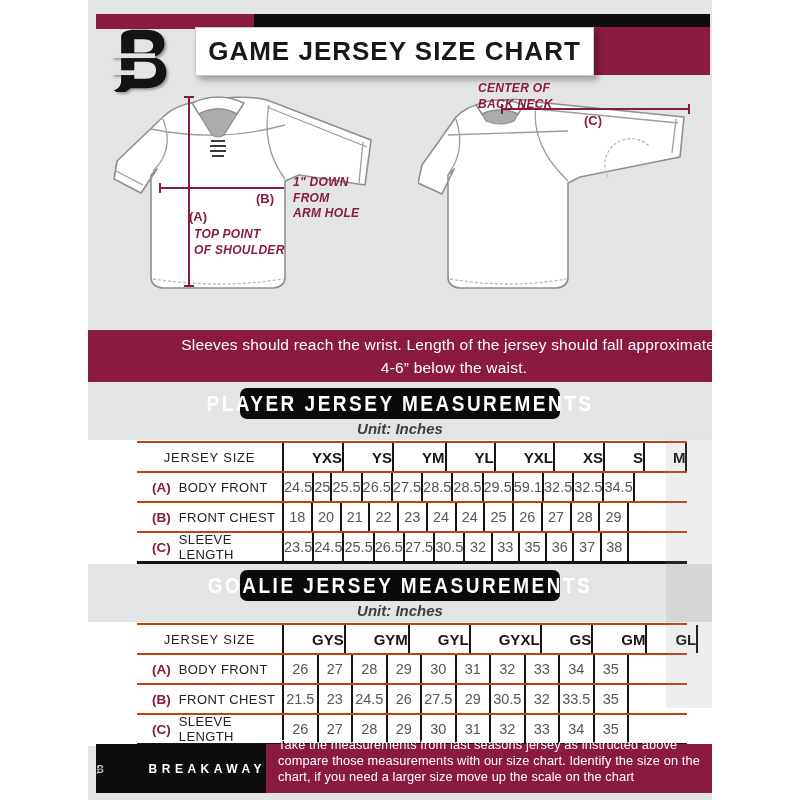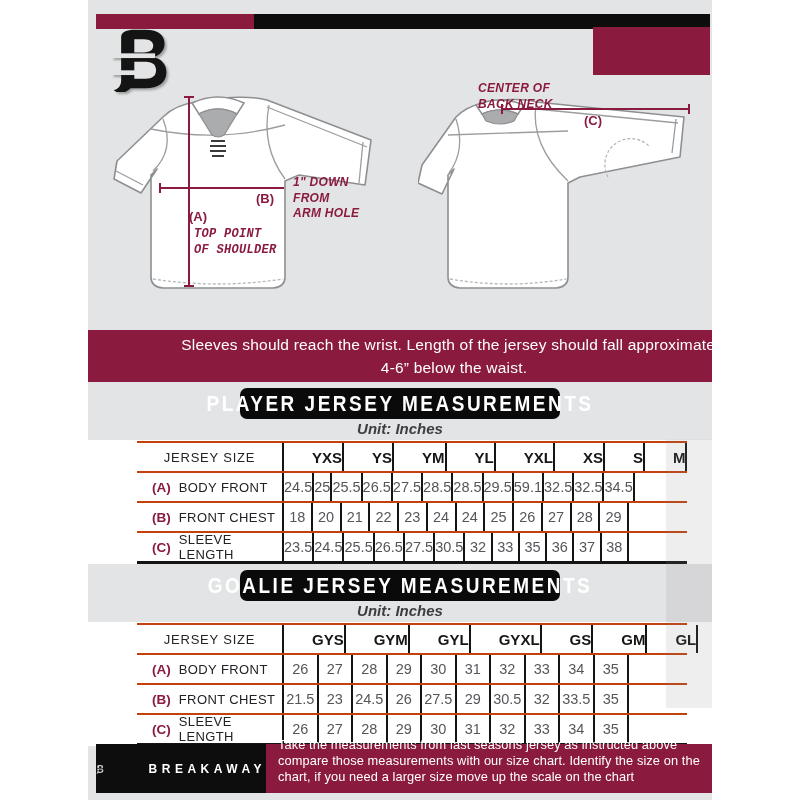--- a/index.html
+++ b/index.html
@@ -89,20 +89,23 @@
         <path fill="#141414" d="M24,4 L36,4 C50,4 56,10 56,19 C56,26 51,31 44,33
                  C53,35 58,41 58,49 C58,60 49,66 36,66 L20,66
                  C14,72 6,72 2,68 C7,67 10,63 10,58 L10,12 C10,6 16,4 24,4 Z"></path>
         <path fill="#e3e4e5" d="M24,14 L34,14 C41,14 44,17 44,21 C44,25 41,28 34,28 L24,28 Z"></path>
         <path fill="#e3e4e5" d="M24,38 L36,38 C44,38 47,42 47,47 C47,53 43,56 36,56 L24,56 Z"></path>
         <rect fill="#e3e4e5" x="0" y="29" width="46" height="5"></rect>
         <rect fill="#e3e4e5" x="0" y="47" width="38" height="5"></rect>
       </svg>
     </div>
 
+    <div class="title-box">
+      <span class="title-text">GAME JERSEY SIZE CHART</span>
+    </div>
     <div class="title-accent"></div>
 
     <div class="diagram">
 
       <svg class="jersey-svg front-svg" width="300" height="220" viewBox="0 0 300 220">
         <g fill="#ffffff" stroke="#8d8f92" stroke-width="1.6" stroke-linejoin="round">
           <path d="M83,7 C68,9 57,15 50,22 L4,66 L1,84 L28,98 L44,74 L38,80
                    L38,182 Q38,192 50,193 L160,193 Q172,192 172,182
                    L172,86 L186,80 L252,90 L258,45 L154,5
                    C140,1 112,1 83,7 Z"></path>
@@ -151,21 +154,21 @@
       <div class="mline" style="left:96px;top:210px;width:10px;height:2px;"></div>
 
       <div class="mline" style="left:72px;top:112px;width:124px;height:2px;"></div>
       <div class="mline" style="left:71px;top:108px;width:2px;height:10px;"></div>
 
       <div class="mline" style="left:414px;top:33px;width:188px;height:2px;"></div>
       <div class="mline" style="left:413px;top:29px;width:2px;height:10px;"></div>
       <div class="mline" style="left:600px;top:29px;width:2px;height:10px;"></div>
 
       <span class="mkey" style="left:101px;top:134px;">(A)</span>
-      <span class="mcap" style="left:106px;top:152px;font-family:Liberation Mono, monospace;">TOP POINT
+      <span class="mcap" style="left:106px;top:152px;">TOP POINT
 OF SHOULDER</span>
       <span class="mkey" style="left:168px;top:116px;">(B)</span>
       <span class="mcap" style="left:205px;top:100px;">1" DOWN
 FROM
 ARM HOLE</span>
       <span class="mcap" style="left:390px;top:6px;">CENTER OF
 BACK NECK</span>
       <span class="mkey" style="left:496px;top:38px;">(C)</span>
     </div>
 

